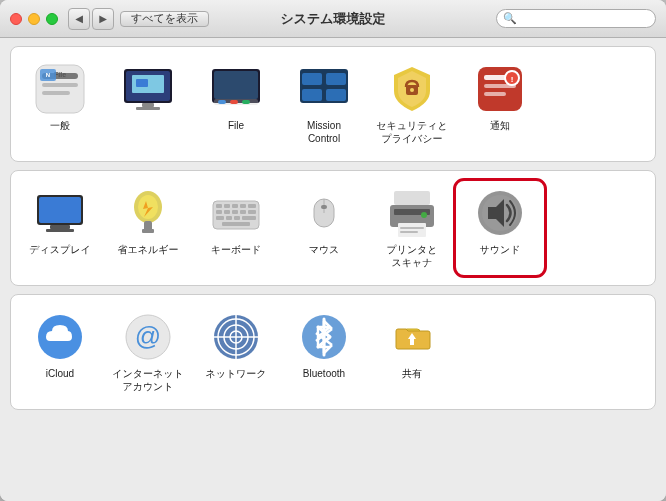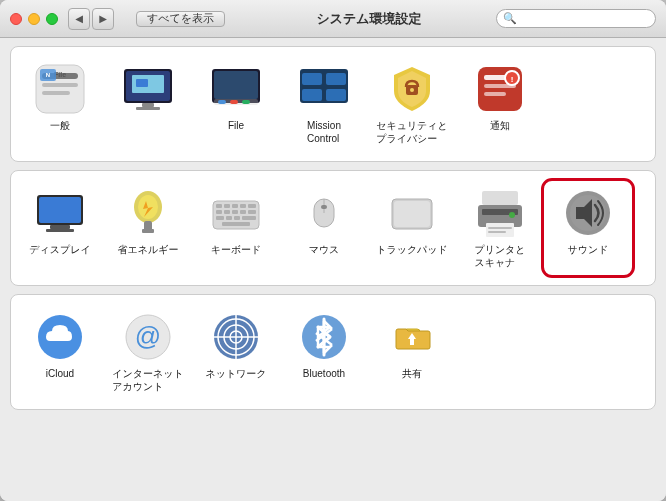--- a/index.html
+++ b/index.html
@@ -63,41 +63,40 @@
       border-radius: 4px;
       display: flex;
       align-items: center;
       justify-content: center;
       cursor: pointer;
       font-size: 10px;
       color: #555;
     }
 
     .show-all-btn {
-      margin-left: 22px;
+      margin-left: 6px;
       height: 16px;
       padding: 0 10px;
       background: linear-gradient(to bottom, #f5f5f5, #d5d5d5);
       border: 1px solid #aaa;
       border-radius: 4px;
       font-size: 11px;
       color: #333;
       cursor: pointer;
       display: flex;
       align-items: center;
     }
 
     .title-text {
       position: absolute;
       left: 50%;
       transform: translateX(-50%);
       font-size: 13px;
       font-weight: bold;
       color: #333;
-      margin-left: 36px;
     }
 
     .search-box {
       margin-left: auto;
       display: flex;
       align-items: center;
       background: white;
       border: 1px solid #aaa;
       border-radius: 10px;
       padding: 2px 6px;
@@ -161,21 +160,21 @@
       height: 52px;
       display: flex;
       align-items: center;
       justify-content: center;
       margin-bottom: 4px;
     }
 
     .icon-label {
       font-size: 10px;
       color: #222;
-      text-align: left;
+      text-align: center;
       line-height: 1.3;
       white-space: pre-line;
     }
 
     
     svg { overflow: visible; }
   </style>
 </head>
 <body>
 
@@ -351,29 +350,20 @@
           <div class="icon-img">
             <svg width="52" height="52" viewBox="0 0 52 52">
               <rect x="16" y="12" width="20" height="28" rx="10" fill="#d8d8d8" stroke="#b0b0b0" stroke-width="1"></rect>
               <line x1="26" y1="12" x2="26" y2="26" stroke="#b0b0b0" stroke-width="1"></line>
               <rect x="23" y="18" width="6" height="4" rx="2" fill="#888"></rect>
             </svg>
           </div>
           <span class="icon-label">マウス</span>
         </div>
 
-        <div class="icon-item">
-          <div class="icon-img">
-            <svg width="52" height="52" viewBox="0 0 52 52">
-              <rect x="6" y="12" width="40" height="30" rx="4" fill="#d0d0d0" stroke="#b0b0b0" stroke-width="1"></rect>
-              <rect x="8" y="14" width="36" height="26" rx="3" fill="#e0e0e0"></rect>
-            </svg>
-          </div>
-          <span class="icon-label">トラックパッド</span>
-        </div>
 
         <div class="icon-item">
           <div class="icon-img">
             <svg width="52" height="52" viewBox="0 0 52 52">
               <rect x="8" y="4" width="36" height="14" rx="2" fill="#ddd"></rect>
               <rect x="4" y="18" width="44" height="22" rx="3" fill="#888"></rect>
               <rect x="8" y="22" width="36" height="6" rx="1" fill="#555"></rect>
               <circle cx="38" cy="28" r="3" fill="#4a4"></circle>
               <rect x="12" y="36" width="28" height="14" rx="1" fill="#eee"></rect>
               <rect x="14" y="40" width="24" height="2" rx="1" fill="#bbb"></rect>

